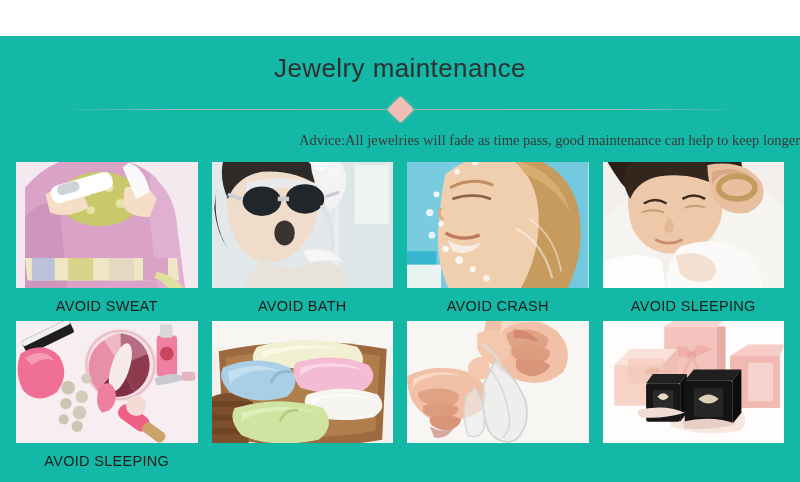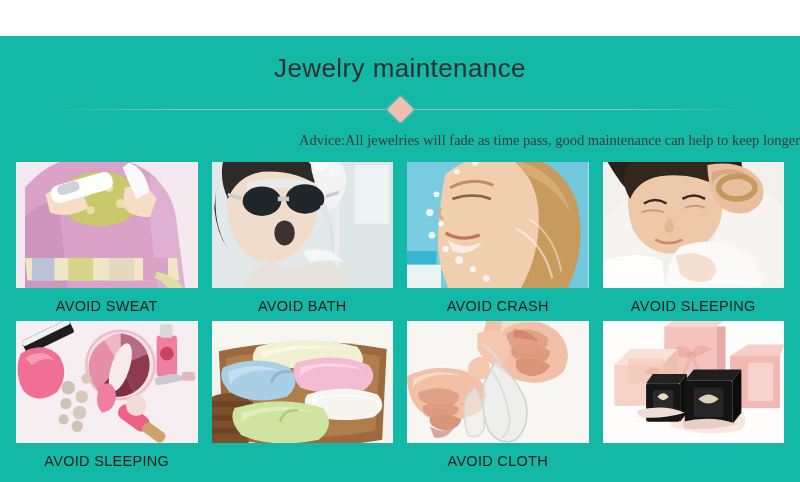--- a/index.html
+++ b/index.html
@@ -346,21 +346,20 @@
           <path d="M78 42 Q94 54 104 76 Q110 98 96 112 Q82 118 72 104 Q64 84 68 62 Z" fill="#e9eaea" opacity="0.65"></path>
           <path d="M78 42 Q94 54 104 76 Q110 98 96 112 Q82 118 72 104 Q64 84 68 62 Z" fill="none" stroke="#cfd2d2" stroke-width="1.4"></path>
           <path d="M74 50 Q86 66 90 90 Q92 104 84 110" stroke="#d9dcdc" stroke-width="1.6" fill="none"></path>
           <path d="M60 66 Q70 82 68 102 Q64 112 54 108 Q48 92 52 74 Z" fill="#eceded" opacity="0.6"></path>
           <path d="M60 66 Q70 82 68 102 Q64 112 54 108 Q48 92 52 74 Z" fill="none" stroke="#d4d7d7" stroke-width="1.2"></path>
           <path d="M66 28 Q78 34 82 46" stroke="#dcdede" stroke-width="1.6" fill="none"></path>
           <path d="M20 100 Q34 108 42 100 Q36 112 24 110 Z" fill="#c06858" opacity="0.55"></path>
           <path d="M94 14 Q110 16 116 26 Q104 22 94 22 Z" fill="#c8675a" opacity="0.45"></path>
         </svg>
       </div>
-      <div class="caption">AVOID CLOTH</div>
     </div>
 
     <div class="cell row2">
       <div class="thumb">
         <svg viewBox="0 0 160 122" preserveAspectRatio="xMidYMid slice" aria-hidden="true">
           <rect width="160" height="122" fill="#fdfbfa"></rect>
           <rect x="0" y="0" width="160" height="122" fill="#fefdfc"></rect>
           <rect x="112" y="38" width="44" height="46" fill="#f2b9b3"></rect>
           <path d="M112 38 L128 28 L160 28 L156 38 Z" fill="#f7cdc8"></path>
           <rect x="128" y="44" width="22" height="34" rx="2" fill="#f8d9d4" opacity="0.8"></rect>

